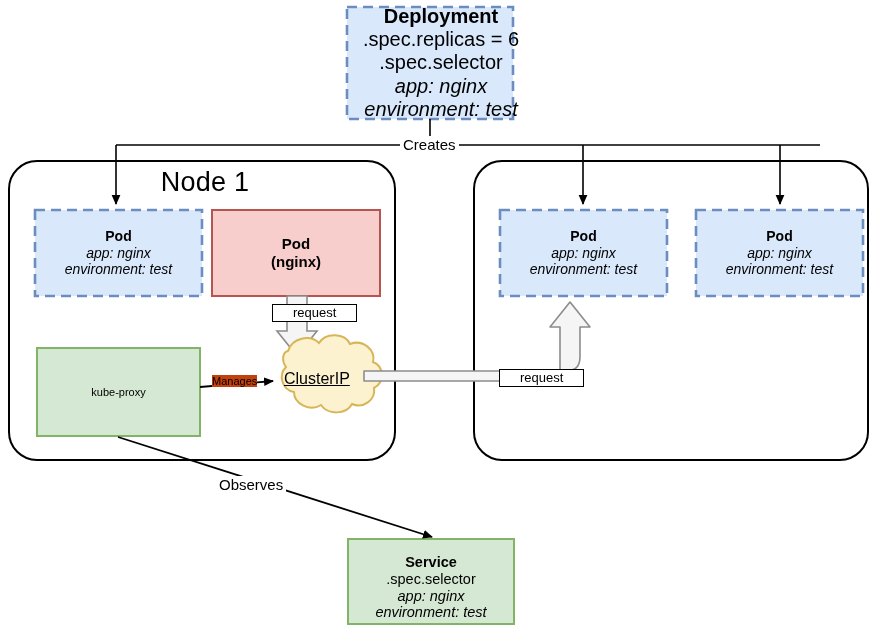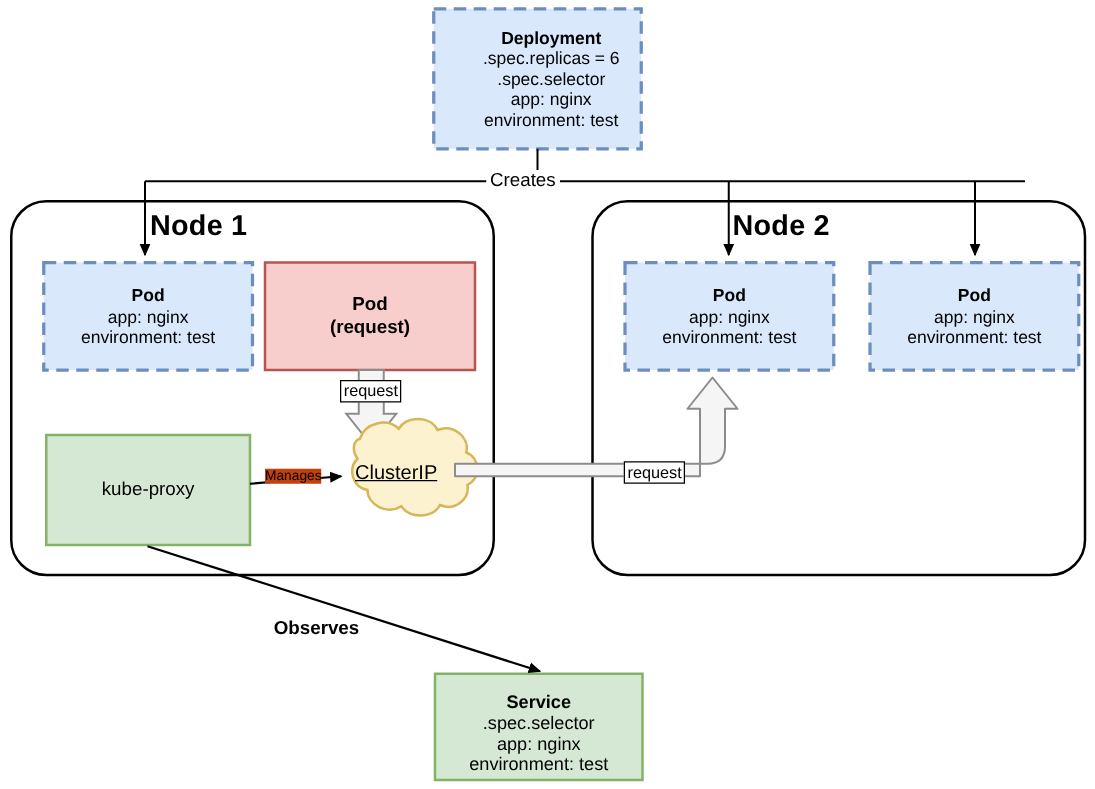--- a/index.html
+++ b/index.html
@@ -5,30 +5,30 @@
   html,body{margin:0;padding:0;background:#ffffff;}
   body{width:876px;height:631px;overflow:hidden;
        font-family:"Liberation Sans","DejaVu Sans",sans-serif;color:#000;}
   #stage{position:relative;width:876px;height:631px;}
   svg#canvas{position:absolute;left:0;top:0;width:876px;height:631px;}
 
   .boxtext{position:absolute;display:flex;flex-direction:column;
            align-items:center;justify-content:center;text-align:center;
            line-height:1.17;pointer-events:none;}
   .t-bold{font-weight:bold;}
-  .t-ital{}
+  .t-ital{font-style:italic;}
   .t-plain{font-style:normal;}
 
-  .node-title{position:absolute;font-size:23px;font-weight:bold;
-              text-align:left;letter-spacing:.2px;}
+  .node-title{position:absolute;font-size:27px;font-weight:normal;
+              text-align:center;letter-spacing:.2px;}
 
   .edge-label{position:absolute;font-size:15px;background:#fff;
               padding:0 3px;white-space:nowrap;}
   .req-label{position:absolute;font-size:13px;background:#fff;
-             border:1.4px solid #000;padding:0 2px;white-space:nowrap;
+             border:1.4px solid #000;padding:0 20px;white-space:nowrap;
              line-height:1.25;}
   .cloud-label{position:absolute;font-size:16px;white-space:nowrap;}
   .mini-label{position:absolute;font-size:11px;background:#c2410c;
               white-space:nowrap;}
 </style>
 </head>
 <body>
 
 <div id="stage">
 
@@ -82,30 +82,29 @@
              L590,327
              L570,302
              L550,327
              L560,327
              L560,381
              L364,381 Z" fill="#f5f5f5" stroke="#8c8c8c" stroke-width="1.6" stroke-linejoin="round"></path>
 
     <path d="M118,437 L432,537" fill="none" stroke="#000" stroke-width="1.8" marker-end="url(#arrHead)"></path>
   </svg>
 
-  <div class="boxtext" style="left:347px;top:7px;width:188px;height:112px;font-size:14px;">
+  <div class="boxtext" style="left:347px;top:7px;width:188px;height:112px;font-size:20px;">
     <div class="t-bold">Deployment</div>
     <div class="t-plain">.spec.replicas = 6</div>
     <div class="t-plain">.spec.selector</div>
     <div class="t-ital">app: nginx</div>
     <div class="t-ital">environment: test</div>
   </div>
 
   <div class="node-title" style="left:120px;top:167px;width:170px;">Node 1</div>
-  <div class="node-title" style="left:586px;top:167px;width:170px;">Node 2</div>
 
   <div class="boxtext" style="left:35px;top:210px;width:167px;height:86px;font-size:14px;">
     <div class="t-bold">Pod</div>
     <div class="t-ital">app: nginx</div>
     <div class="t-ital">environment: test</div>
   </div>
 
   <div class="boxtext" style="left:500px;top:210px;width:167px;height:86px;font-size:14px;">
     <div class="t-bold">Pod</div>
     <div class="t-ital">app: nginx</div>
@@ -113,36 +112,36 @@
   </div>
 
   <div class="boxtext" style="left:696px;top:210px;width:167px;height:86px;font-size:14px;">
     <div class="t-bold">Pod</div>
     <div class="t-ital">app: nginx</div>
     <div class="t-ital">environment: test</div>
   </div>
 
   <div class="boxtext" style="left:212px;top:210px;width:168px;height:86px;font-size:15px;">
     <div class="t-bold">Pod</div>
-    <div class="t-bold">(request)</div>
+    <div class="t-bold">(nginx)</div>
   </div>
 
-  <div class="boxtext" style="left:37px;top:348px;width:163px;height:88px;font-size:15px;">
+  <div class="boxtext" style="left:37px;top:348px;width:163px;height:88px;font-size:11px;">
     <div class="t-plain">kube-proxy</div>
   </div>
 
   <div class="cloud-label" style="left:284px;top:370px;text-decoration:underline;">ClusterIP</div>
 
   <div class="boxtext" style="left:348px;top:539px;width:166px;height:97px;font-size:14.5px;">
     <div class="t-bold">Service</div>
     <div class="t-plain">.spec.selector</div>
     <div class="t-ital">app: nginx</div>
     <div class="t-ital">environment: test</div>
   </div>
 
-  <div class="edge-label" style="left:389px;top:136px;">Creates</div>
-  <div class="edge-label" style="left:216px;top:494px;font-weight:bold;">Observes</div>
+  <div class="edge-label" style="left:400px;top:136px;">Creates</div>
+  <div class="edge-label" style="left:216px;top:476px;">Observes</div>
   <div class="mini-label" style="left:212px;top:375px;">Manages</div>
 
   <div class="req-label" style="left:272px;top:304px;">request</div>
   <div class="req-label" style="left:499px;top:369px;">request</div>
 
 </div>
 
 </body></html>

